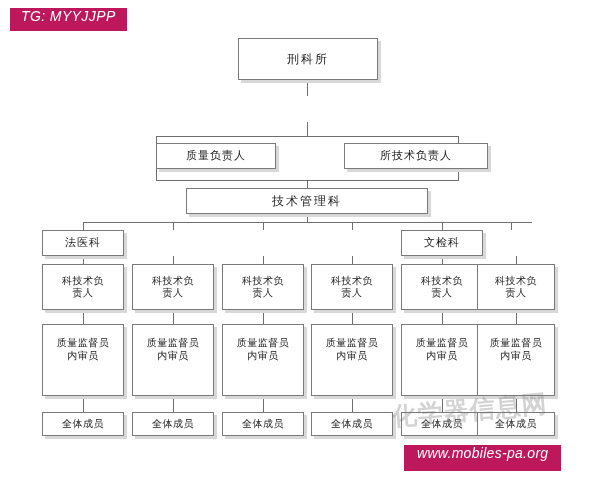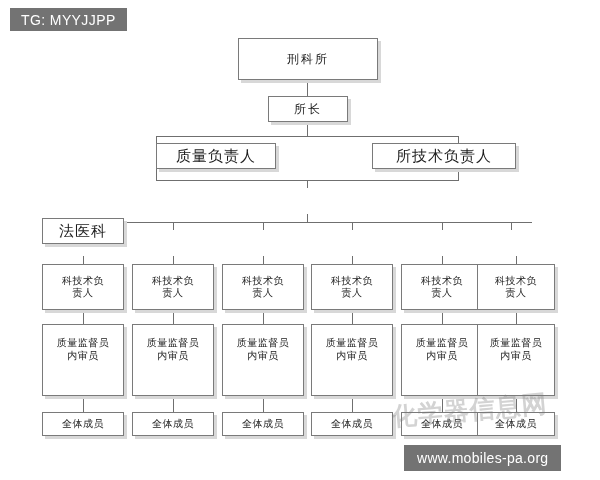--- a/index.html
+++ b/index.html
@@ -29,21 +29,21 @@
     background: #ffffff;
     border: 1px solid #7a7a7a;
     box-shadow: 3px 3px 0 0 #d8d8d8;
     display: flex;
     align-items: center;
     justify-content: center;
     text-align: center;
     color: #1b1b1b;
     letter-spacing: 1px;
     line-height: 1.25;
-    font-size: 15px;
+    font-size: 11px;
     z-index: 3;
   }
   .node.big   { font-size: 12px; letter-spacing: 2px; }
   .node.small { font-size: 10px; letter-spacing: 0.5px; }
   .node span { display: block; width: 100%; }
 
   
   .lv {            
     position: absolute;
     width: 1px;
@@ -53,26 +53,26 @@
   .lh {            
     position: absolute;
     height: 1px;
     background: #6f6f6f;
     z-index: 1;
   }
 
   
   .badge {
     position: absolute;
-    background: #737373;
+    background: #be185d;
     color: #ffffff;
     font-family: "Liberation Sans", sans-serif;
     display: flex;
-    align-items: center;
     z-index: 20;
+    font-style: italic;
   }
   #badge-tg {
     left: 10px; top: 8px;
     height: 23px;
     padding: 0 11px;
     font-size: 14px;
     letter-spacing: 0.4px;
   }
   #badge-url {
     left: 404px; top: 445px;
@@ -104,53 +104,53 @@
 <body>
 
 <div id="chart-root">
 
   <div class="node big" style="left:238px; top:38px; width:140px; height:42px;">
     <span>刑科所</span>
   </div>
 
   <div class="lv" style="left:307px; top:80px; height:16px;"></div>
 
-  <div class="node big" style="left:268px; top:96px; width:80px; height:26px;">
-    <span>所长</span>
-  </div>
 
   <div class="lv" style="left:307px; top:122px; height:14px;"></div>
   <div class="lh" style="left:156px; top:136px; width:303px;"></div>
   <div class="lv" style="left:156px; top:136px; height:7px;"></div>
   <div class="lv" style="left:458px; top:136px; height:7px;"></div>
 
   <div class="node" style="left:156px; top:143px; width:120px; height:26px;">
     <span>质量负责人</span>
   </div>
-  <div class="node" style="left:344px; top:143px; width:144px; height:26px;margin-left:28px;">
+  <div class="node" style="left:344px; top:143px; width:144px; height:26px;">
     <span>所技术负责人</span>
   </div>
 
   <div class="lv" style="left:156px; top:169px; height:11px;"></div>
   <div class="lv" style="left:458px; top:169px; height:11px;"></div>
   <div class="lh" style="left:156px; top:180px; width:303px;"></div>
   <div class="lv" style="left:307px; top:180px; height:8px;"></div>
 
+  <div class="node big" style="left:186px; top:188px; width:242px; height:26px;">
+    <span>技术管理科</span>
+  </div>
 
   <div class="lv" style="left:307px; top:214px; height:8px;"></div>
   <div class="lh" style="left:83px; top:222px; width:449px;"></div>
 
   <div class="lv" style="left:83px;  top:222px; height:8px;"></div>
   <div class="lv" style="left:173px; top:222px; height:8px;"></div>
   <div class="lv" style="left:263px; top:222px; height:8px;"></div>
   <div class="lv" style="left:352px; top:222px; height:8px;"></div>
   <div class="lv" style="left:442px; top:222px; height:8px;"></div>
   <div class="lv" style="left:511px; top:222px; height:8px;"></div>
 
-  <div class="node" style="left:42px; top:218px; width:82px; height:26px;justify-content:center;">
+  <div class="node" style="left:42px; top:230px; width:82px; height:26px;justify-content:center;">
     <span>法医科</span>
   </div>
   <div class="lv" style="left:83px; top:256px; height:8px;"></div>
   <div class="node small" style="left:42px; top:264px; width:82px; height:46px; flex-direction:column; justify-content:center;">
     <span>科技术负</span>
     <span>责人</span>
   </div>
   <div class="lv" style="left:83px; top:310px; height:14px;"></div>
   <div class="node small" style="left:42px; top:324px; width:82px; height:72px; flex-direction:column; justify-content:flex-start; padding-top:12px;">
     <span>质量监督员</span>
@@ -199,20 +199,23 @@
   <div class="lv" style="left:352px; top:310px; height:14px;"></div>
   <div class="node small" style="left:311px; top:324px; width:82px; height:72px; flex-direction:column; justify-content:flex-start; padding-top:12px;">
     <span>质量监督员</span>
     <span>内审员</span>
   </div>
   <div class="lv" style="left:352px; top:396px; height:16px;"></div>
   <div class="node small" style="left:311px; top:412px; width:82px; height:24px;">
     <span>全体成员</span>
   </div>
 
+  <div class="node" style="left:401px; top:230px; width:82px; height:26px;">
+    <span>文检科</span>
+  </div>
   <div class="lv" style="left:442px; top:256px; height:8px;"></div>
   <div class="node small" style="left:401px; top:264px; width:82px; height:46px; flex-direction:column; justify-content:center;">
     <span>科技术负</span>
     <span>责人</span>
   </div>
   <div class="lv" style="left:442px; top:310px; height:14px;"></div>
   <div class="node small" style="left:401px; top:324px; width:82px; height:72px; flex-direction:column; justify-content:flex-start; padding-top:12px;">
     <span>质量监督员</span>
     <span>内审员</span>
   </div>

